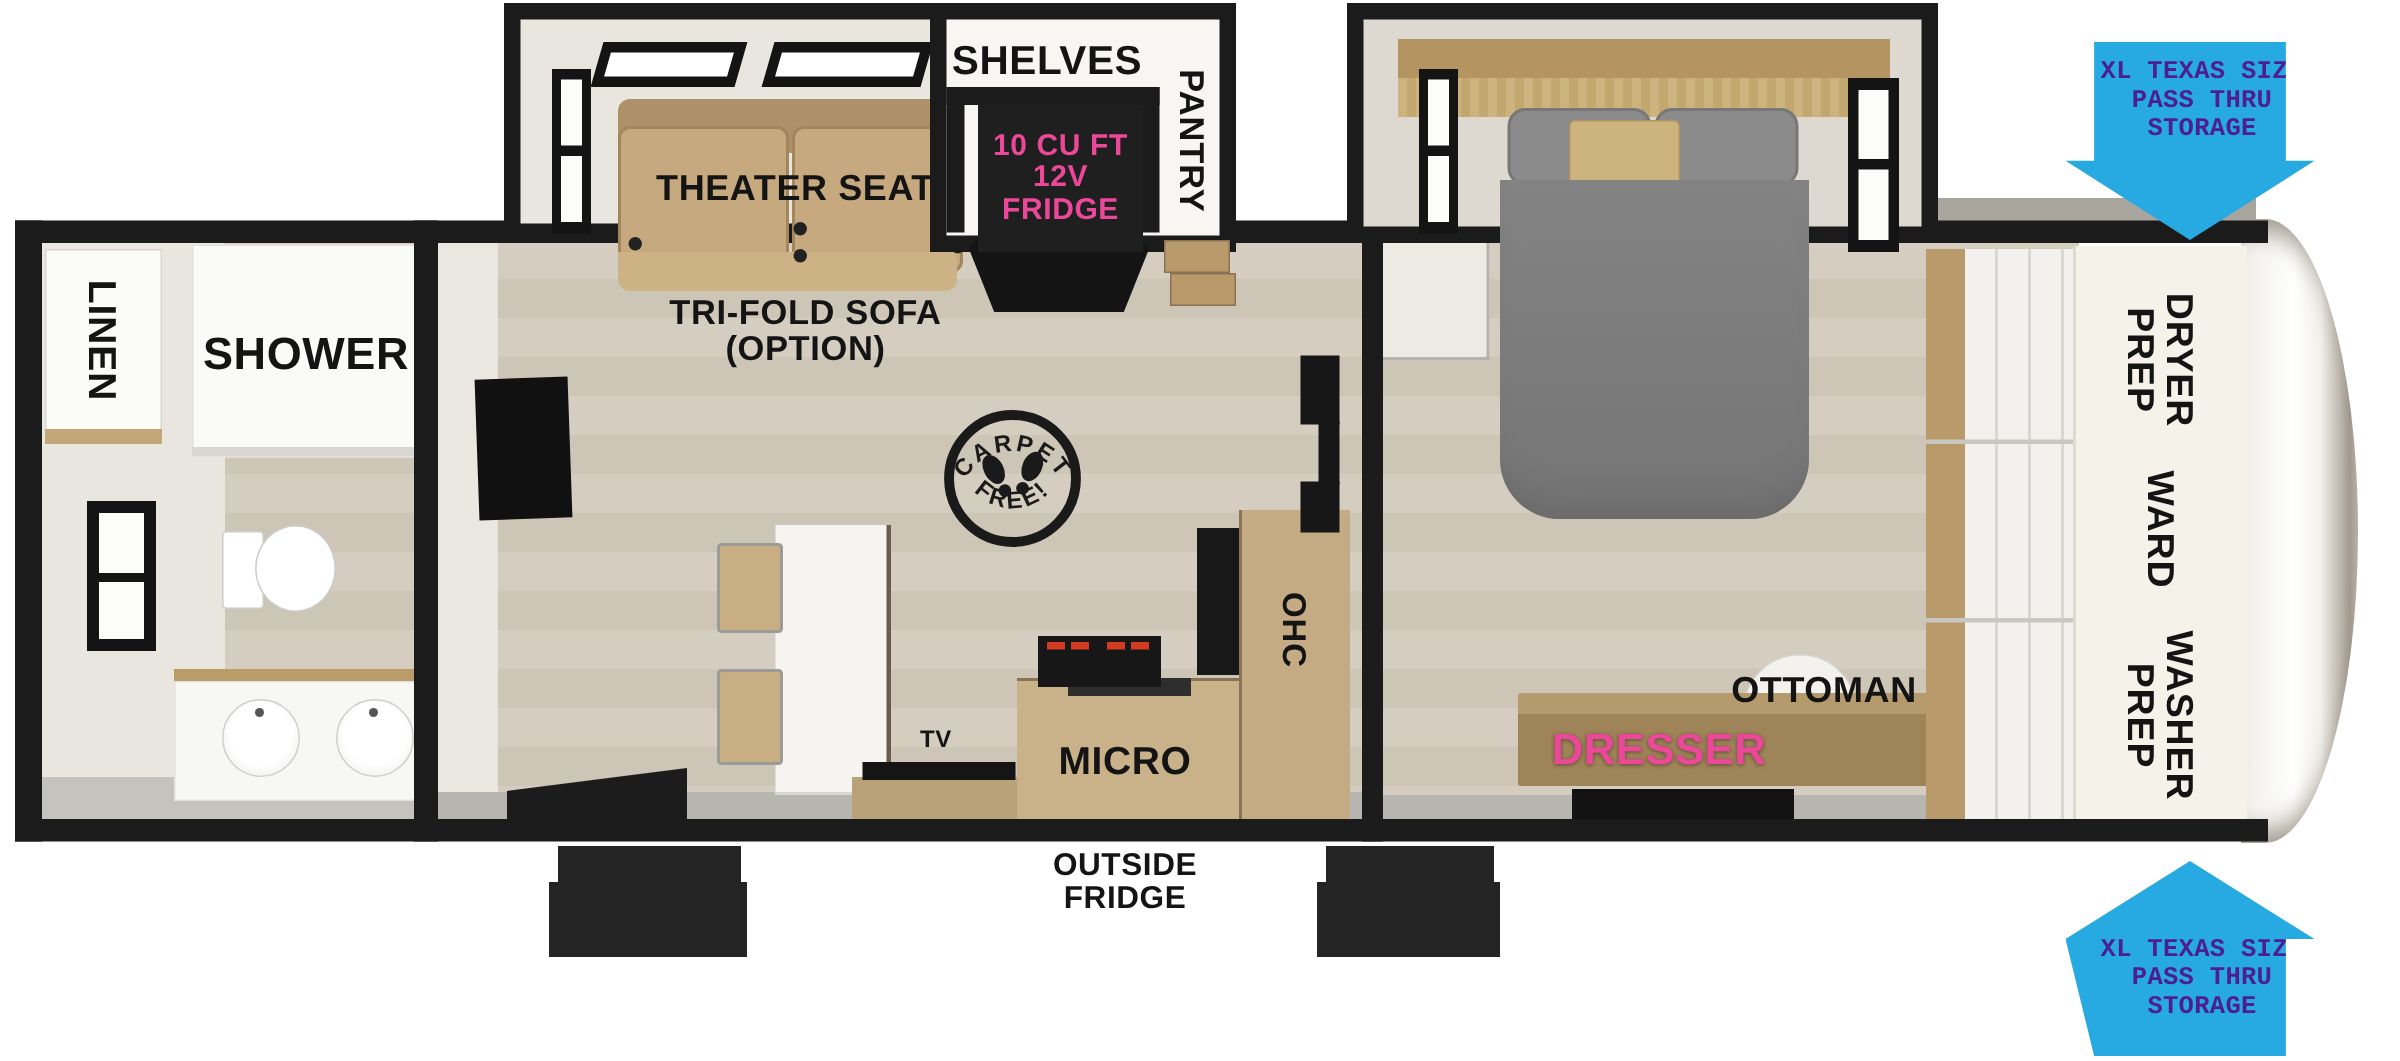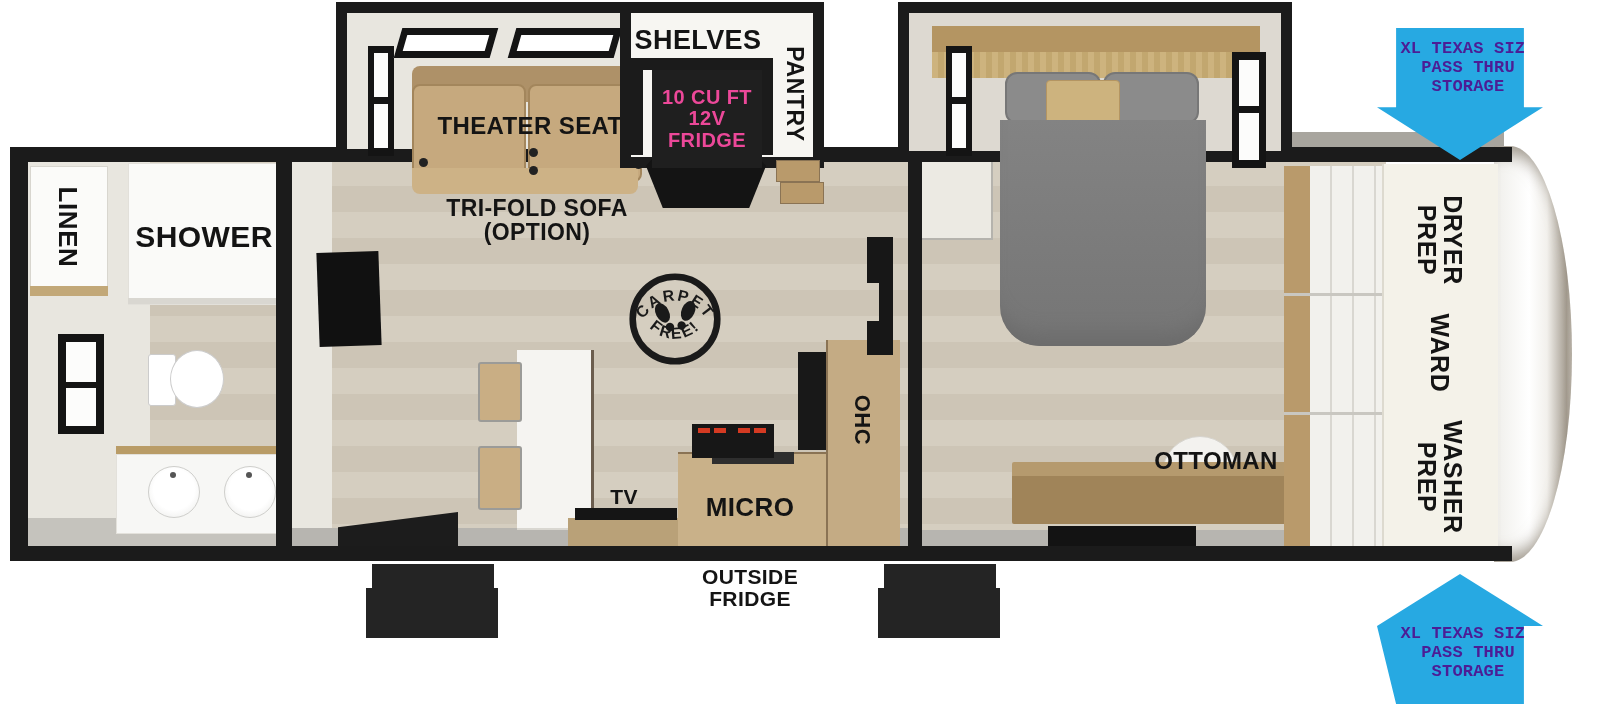--- a/index.html
+++ b/index.html
@@ -79,34 +79,35 @@
   <div class="abs" style="left:712px;top:452px;width:82px;height:12px;background:#2e2e2e;"></div>
   <div class="abs" style="left:692px;top:424px;width:82px;height:34px;background:#171717;">
     <div class="abs" style="left:6px;top:4px;width:12px;height:5px;background:#d43a22;"></div>
     <div class="abs" style="left:22px;top:4px;width:12px;height:5px;background:#d43a22;"></div>
     <div class="abs" style="left:46px;top:4px;width:12px;height:5px;background:#d43a22;"></div>
     <div class="abs" style="left:62px;top:4px;width:12px;height:5px;background:#d43a22;"></div>
   </div>
   <div class="abs" style="left:798px;top:352px;width:32px;height:98px;background:#181818;"></div>
   <div class="abs" style="left:826px;top:340px;width:72px;height:206px;background:#c4ab84;border-left:2px solid #8a7354;"></div>
   <div class="vlbl" style="left:862px;top:420px;font-size:22px;">OHC</div>
-  <div class="lbl" style="left:584px;top:486px;width:80px;font-size:21px;">TV</div>
+  <div class="lbl" style="left:584px;top:486px;width:80px;font-size:16px;">TV</div>
   <div class="lbl" style="left:680px;top:494px;width:140px;font-size:26px;">MICRO</div>
 
   <div class="abs" style="left:867px;top:237px;width:26px;height:46px;background:#171717;"></div>
   <div class="abs" style="left:879px;top:281px;width:14px;height:42px;background:#171717;"></div>
   <div class="abs" style="left:867px;top:321px;width:26px;height:34px;background:#171717;"></div>
 
   <div class="abs wood" style="left:921px;top:160px;width:465px;height:388px;"></div>
   <div class="abs" style="left:921px;top:160px;width:70px;height:78px;background:#eceae3;border-right:2px solid #b5b3ad;border-bottom:2px solid #b5b3ad;"></div>
   <div class="abs" style="left:921px;top:530px;width:460px;height:18px;background:#b7b5b0;"></div>
 
   <div class="abs" style="left:1162px;top:436px;width:74px;height:74px;border-radius:50%;background:#f3f2ef;border:1px solid #d6d4ce;"></div>
   <div class="abs" style="left:1012px;top:462px;width:278px;height:62px;border-radius:2px;
               background:linear-gradient(180deg,#b59a6e 0 14px,#a08459 14px);"></div>
+  <div class="lbl white" style="left:1026px;top:485px;width:160px;font-size:29px;">DRESSER</div>
   <div class="lbl" style="left:1136px;top:448px;width:160px;font-size:24px;">OTTOMAN</div>
   <div class="abs" style="left:1048px;top:526px;width:148px;height:22px;background:#131313;"></div>
 
   <div class="abs" style="left:1284px;top:166px;width:26px;height:380px;background:#b99a6b;"></div>
   <div class="abs" style="left:1310px;top:166px;width:72px;height:380px;
               background:repeating-linear-gradient(90deg,#f2f1ed 0 20px,#d9d7d1 20px 22px);"></div>
   <div class="abs" style="left:1284px;top:293px;width:98px;height:3px;background:#c9c7c1;"></div>
   <div class="abs" style="left:1284px;top:412px;width:98px;height:3px;background:#c9c7c1;"></div>
 
   <div class="abs" style="left:1382px;top:164px;width:114px;height:390px;background:#f4f2e9;border-left:2px solid #dddacf;"></div>

